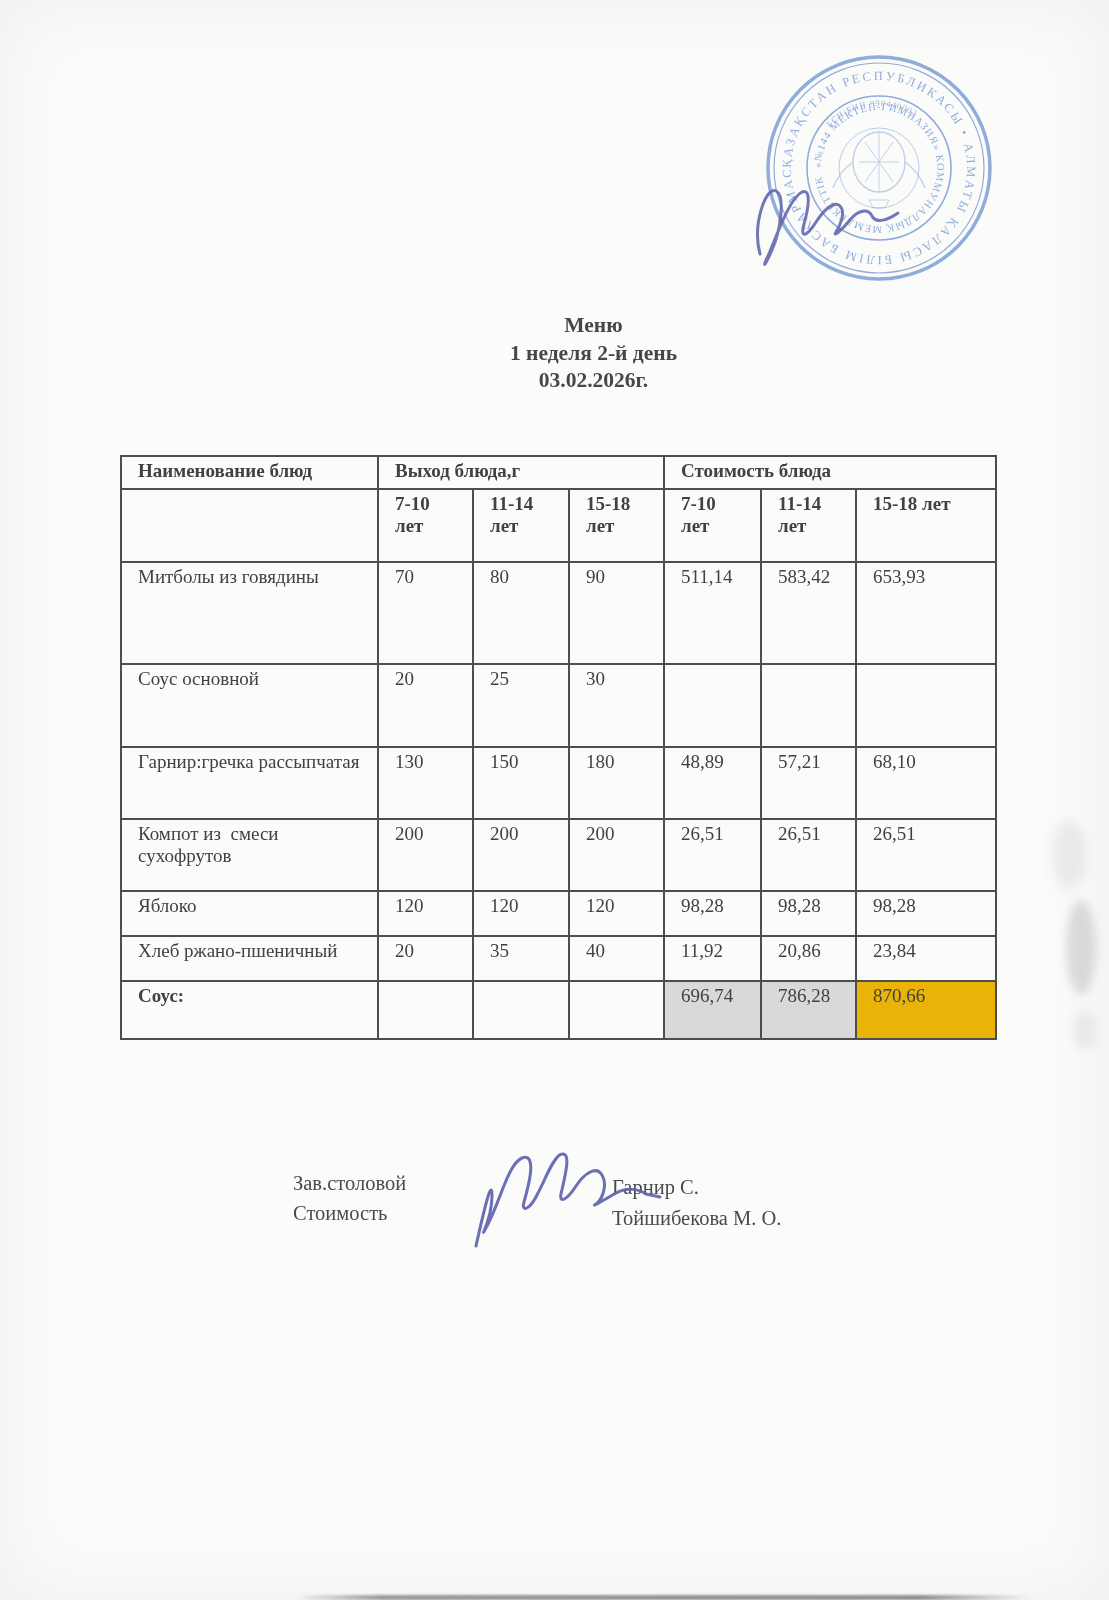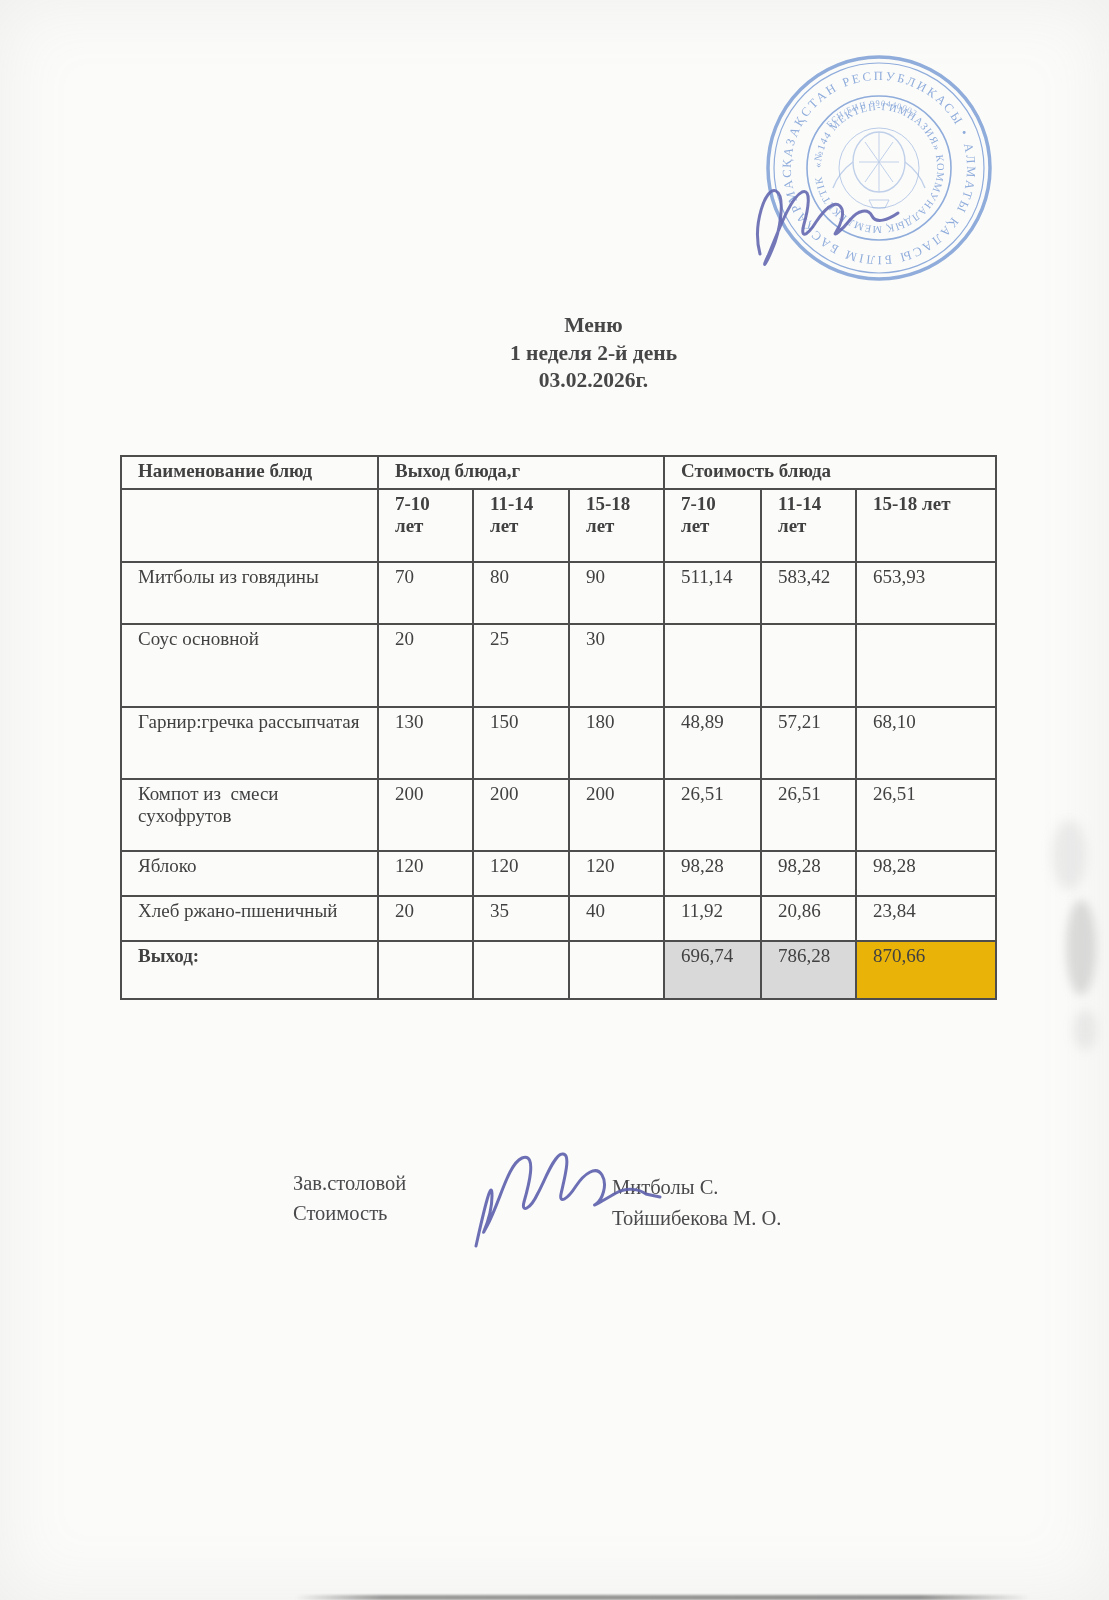--- a/index.html
+++ b/index.html
@@ -139,21 +139,21 @@
       <tr style="height:73px">
         <th></th>
         <th>7-10 лет</th>
         <th>11-14 лет</th>
         <th>15-18 лет</th>
         <th>7-10 лет</th>
         <th>11-14 лет</th>
         <th>15-18 лет</th>
       </tr>
 
-      <tr style="height:62px">
+      <tr style="height:102px">
         <td>Митболы из говядины</td>
         <td>70</td>
         <td>80</td>
         <td>90</td>
         <td>511,14</td>
         <td>583,42</td>
         <td>653,93</td>
       </tr>
       <tr style="height:83px">
         <td>Соус основной</td>
@@ -195,42 +195,42 @@
         <td>Хлеб ржано-пшеничный</td>
         <td>20</td>
         <td>35</td>
         <td>40</td>
         <td>11,92</td>
         <td>20,86</td>
         <td>23,84</td>
       </tr>
 
       <tr class="total" style="height:58px">
-        <td class="label">Выход:</td>
+        <td class="label">Соус:</td>
         <td></td>
         <td></td>
         <td></td>
         <td style="background:#d9d9d9">696,74</td>
         <td style="background:#d9d9d9">786,28</td>
         <td style="background:#eab308">870,66</td>
       </tr>
     </tbody>
   </table>
 
   <div class="footer-roles">
     <div>Зав.столовой</div>
     <div>Стоимость</div>
   </div>
 
   <svg class="sig-bottom" viewBox="0 0 205 125">
     <path d="M14 110 C22 74 30 40 30 60 C30 84 15 108 25 90 C38 66 46 28 60 22 C76 16 66 52 62 66 C59 77 68 74 76 57 C83 44 92 19 100 18 C110 16 102 44 99 58 C97 68 105 64 114 50 C122 38 134 29 140 39 C146 49 140 64 134 68 C128 72 142 64 154 57 C165 51 177 53 184 58 L198 61" fill="none" stroke="#5f63ae" stroke-width="3" stroke-linecap="round" opacity=".92"></path>
   </svg>
 
   <div class="footer-names">
-    <div>Митболы С.</div>
+    <div>Гарнир С.</div>
     <div>Тойшибекова М. О.</div>
   </div>
 
   <div class="smudge a"></div>
   <div class="smudge b"></div>
   <div class="smudge c"></div>
   <div class="scan-edge"></div>
 
 </div>
 

